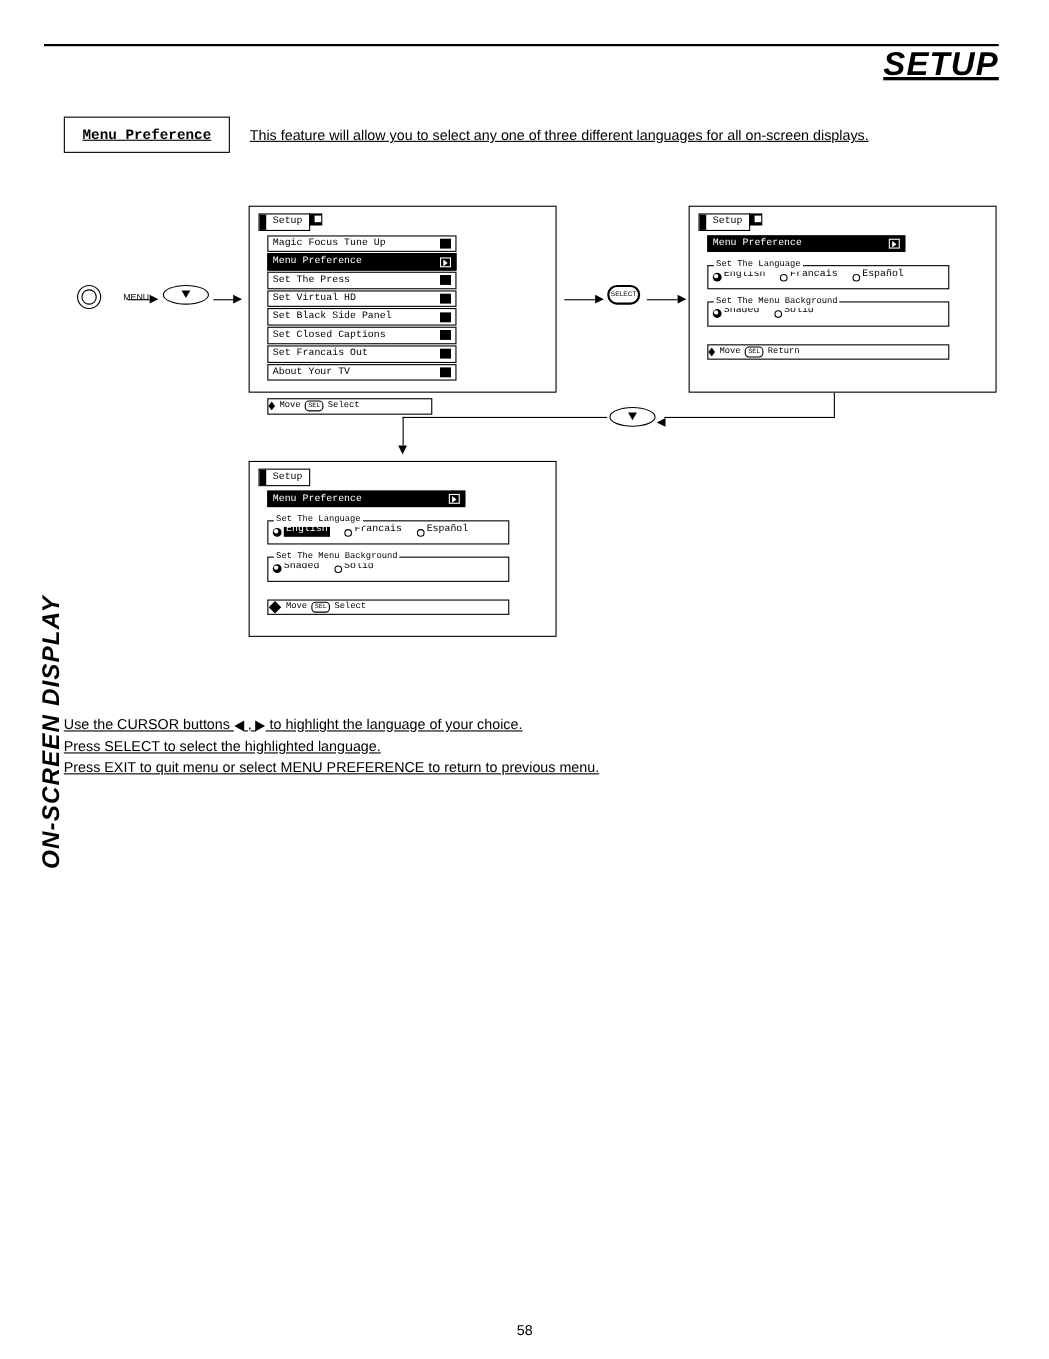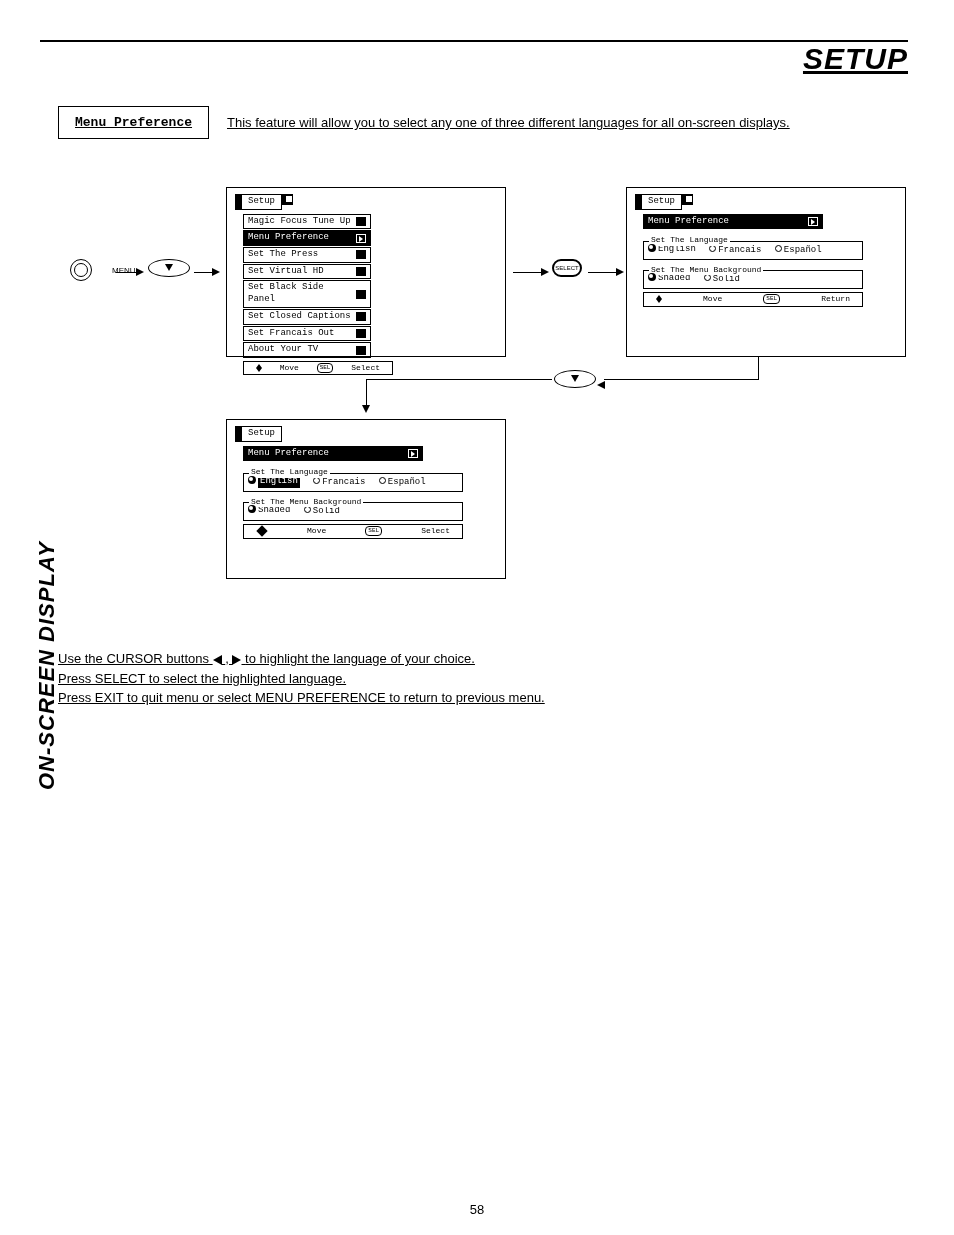--- a/index.html
+++ b/index.html
@@ -24,33 +24,33 @@
     .nav-cursor { width: 42px; height: 20px; position: absolute; }
     .nav-cursor .ell { width: 42px; height: 18px; border: 1px solid #000; border-radius: 50%/50%; position:absolute; top:0; left:0; }
     .nav-cursor .tri { position:absolute; top:5px; left:17px; width:0; height:0; border-left:4px solid transparent; border-right:4px solid transparent; border-top:7px solid #000; }
     .sel-btn { width: 30px; height: 18px; border: 2px solid #000; border-radius: 9px; font-size: 6px; display: flex; align-items: center; justify-content: center; font-family: Arial; }
     .osd-panel { position: absolute; border: 1px solid #000; background: #fff; padding: 6px 8px 10px 8px; font-family: "Courier New", monospace; font-size: 9px; line-height: 1.3; }
     .osd-panel .tab { display: inline-block; background: #fff; border: 1px solid #000; padding: 1px 6px; margin-bottom: 2px; position: relative; }
     .osd-panel .tab::before { content:""; position:absolute; left:0; top:0; bottom:0; width:6px; background:#000; }
     .osd-panel .tab-inner { padding-left: 6px; }
     .tab-tail { display:inline-block; width:12px; height:11px; background:#000; vertical-align:top; margin-left:-1px; position:relative; top:0; }
     .tab-tail .sq { position:absolute; right:1px; top:2px; width:6px; height:6px; background:#fff; }
-    .osd-item { border: 1px solid #000; padding: 1px 4px 1px 4px; margin: 1px 0; display: flex; align-items: center; justify-content: space-between; width: 128px; }
+    .osd-item { border: 1px solid #000; padding: 1px 4px 1px 4px; margin: 1px 0; display: flex; align-items: center; justify-content: space-between; width: 172px; }
     .osd-item .bar { width: 10px; height: 9px; background: #000; display: inline-block; }
     .osd-item.sel { background: #000; color: #fff; }
     .osd-item.sel .bar-r { width: 10px; height: 9px; border: 1px solid #fff; display: inline-block; position:relative; }
     .osd-item.sel .bar-r::after { content:""; position:absolute; left:2px; top:1px; width:0; height:0; border-top:3px solid transparent; border-bottom:3px solid transparent; border-left:4px solid #fff; }
-    .osd-hint { border: 1px solid #000; padding: 1px 12px; margin-top: 3px; width: 150px; display: flex; align-items: center; gap: 4px; font-size: 8px; justify-content: space-between; }
+    .osd-hint { border: 1px solid #000; padding: 1px 0; margin-top: 16px; width: 150px; display: flex; align-items: center; gap: 4px; font-size: 8px; }
     .osd-hint .arr-ud { display:inline-flex; flex-direction:column; align-items:center; line-height:4px; }
     .osd-hint .arr-ud .u { width:0;height:0;border-left:3px solid transparent;border-right:3px solid transparent;border-bottom:4px solid #000; }
     .osd-hint .arr-ud .d { width:0;height:0;border-left:3px solid transparent;border-right:3px solid transparent;border-top:4px solid #000; }
     .osd-hint .sel-pill { border:1px solid #000; border-radius:4px; font-size:6px; padding:0 2px; }
     .group-box { border: 1px solid #000; padding: 2px 4px; width: 220px; margin-top: -1px; }
     .group-label { font-size: 8px; background:#fff; display:inline-block; padding:0 2px; position:relative; top:5px; left:6px; }
-    .group-opt { display:inline-flex; align-items:flex-start; gap:2px; margin-right: 8px; }
+    .group-opt { display:inline-flex; align-items:flex-end; gap:2px; margin-right: 8px; }
     .radio { width:7px; height:7px; border:1px solid #000; border-radius:50%; display:inline-block; }
     .radio-solid { width:8px; height:8px; background:#000; display:inline-block; border-radius:50%; position:relative; }
     .radio-solid::after { content:""; position:absolute; left:1px; top:1px; width:4px; height:4px; background:#fff; border-radius:50%; }
     .sel-text { background:#000; color:#fff; padding: 0 2px; }
     .diamond { width:8px; height:8px; background:#000; transform:rotate(45deg); display:inline-block; margin:0 2px; }
     .instructions { margin: 60px 0 0 18px; font-size: 13px; line-height: 1.5; }
     .page-num { position: absolute; bottom: 18px; left: 0; right: 0; text-align: center; font-size: 13px; }
     .arrow-v { position:absolute; display:flex; flex-direction:column; align-items:center; }
     .arrow-v-line { width:1px; background:#000; }
   </style>

